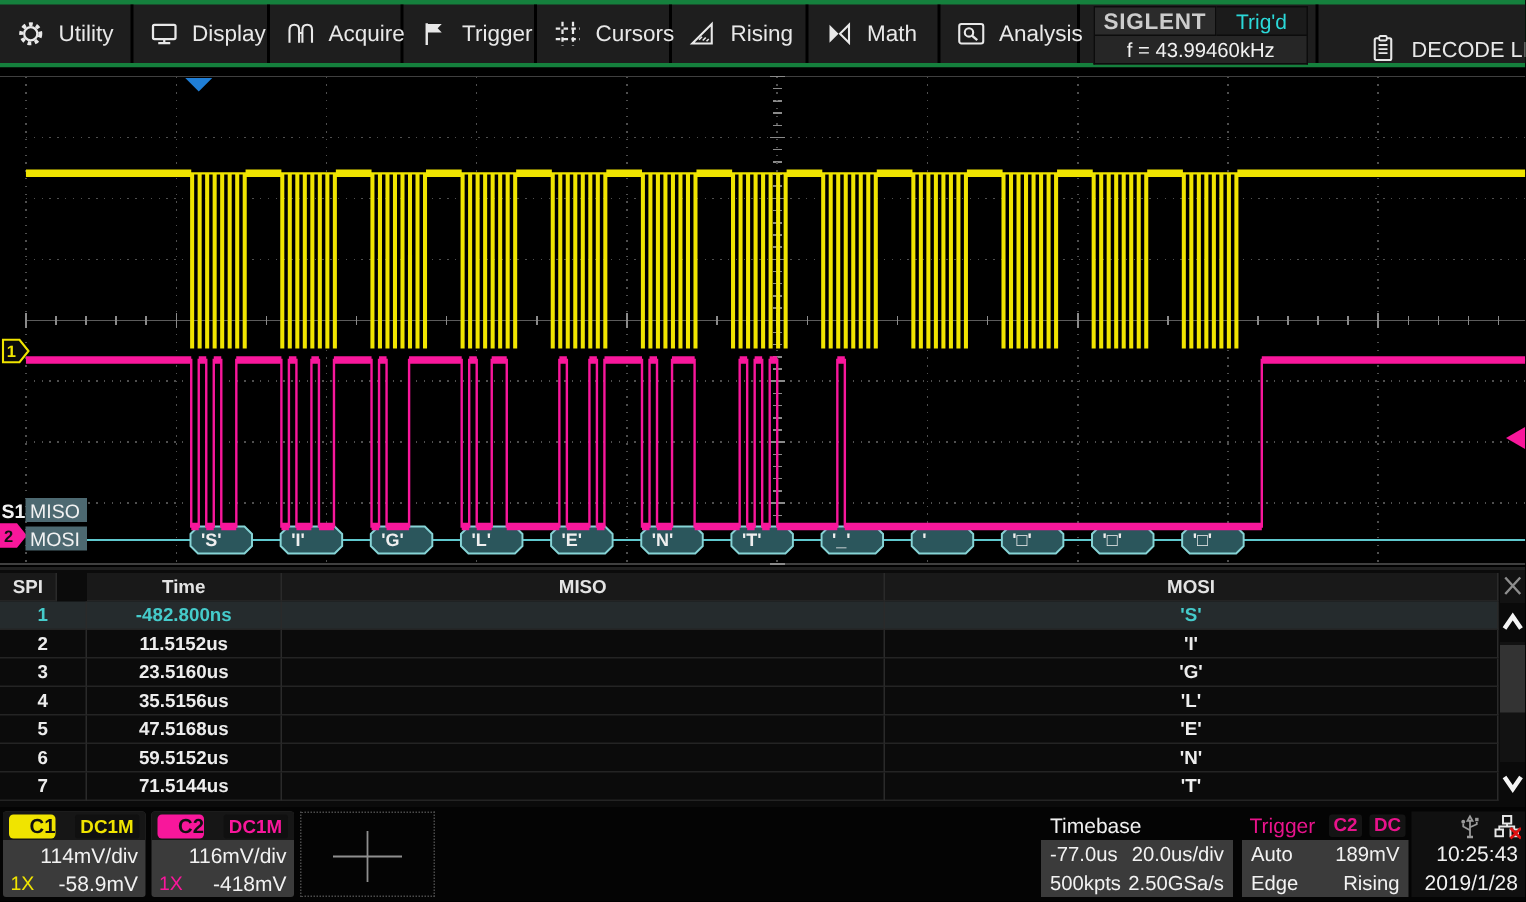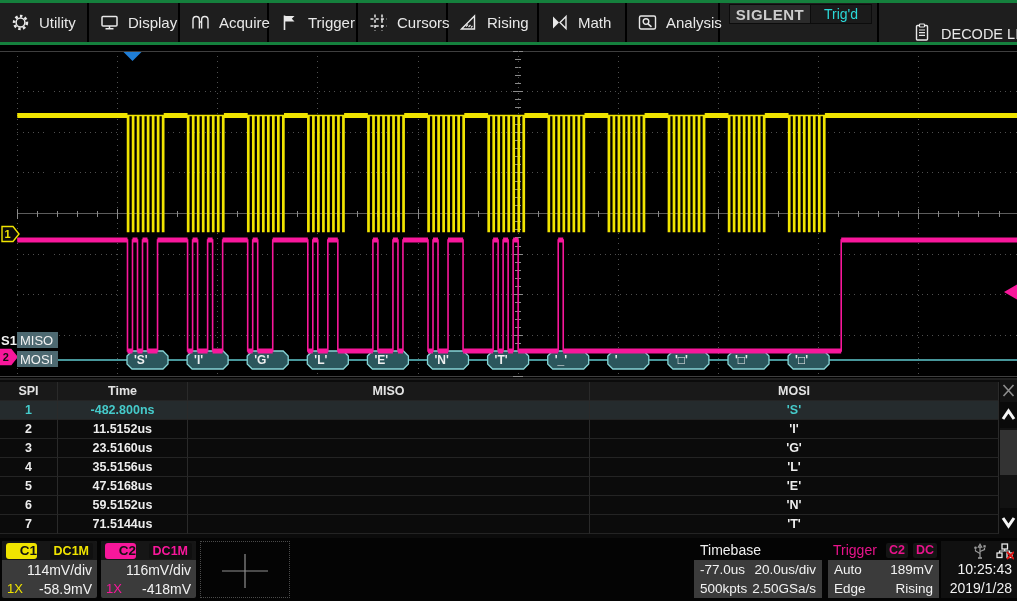--- a/index.html
+++ b/index.html
@@ -153,20 +153,23 @@
       </div>
     <div id="brand-cluster">
       <div id="brand-row">
         <div id="logo-cell">
           <span id="logo-text">SIGLENT</span>
         </div>
         <div id="trig-cell">
           <span id="trig-status" style="color: rgb(43, 217, 217);">Trig'd</span>
         </div>
       </div>
+      <div id="freq-cell">
+        <span id="freq-text">f = 43.99460kHz</span>
+      </div>
     </div>
     <div id="decode-list-item">
       <span class="mi-icon"><svg width="18" height="19" viewBox="0 0 18 19">
             <rect x="3.5" y="2.5" width="11" height="14.5" rx="1" fill="none" stroke="#e8e8e8" stroke-width="1.4"></rect>
             <rect x="6.5" y="1" width="5" height="3" rx="0.8" fill="#1e1e1e" stroke="#e8e8e8" stroke-width="1.2"></rect>
             <path d="M6 7 H 12 M6 9.7 H 12 M6 12.4 H 12" stroke="#e8e8e8" stroke-width="1.2"></path>
           </svg></span>
       <span class="mi-label">DECODE LIST</span>
     </div>
   </div>
@@ -227,21 +230,21 @@
         <g>
           <rect x="17" y="306" width="41" height="16" fill="#4d6971"></rect>
           <text x="20" y="319" font-size="13" fill="#f2f2f2">MOSI</text>
         </g>
       </svg>
   </div>
 
   <div id="dtable">
     <div id="trows">
         <div class="trow" id="thead-row" style="top: 2px;">
-          <div class="tcell" style="left: 0px; width: 58px;">SPI</div>
+          <div class="tcell" style="left: 0px; width: 38px;">SPI</div>
           <div class="tcell" style="left: 58px; width: 130px;">Time</div>
           <div class="tcell" style="left: 188px; width: 402px;">MISO</div>
           <div class="tcell" style="left: 590px; width: 409px;">MOSI</div>
         </div>
         <div class="trow selected" style="top: 21px;">
           <div class="tcell" style="left: 0px; width: 58px;">1</div>
           <div class="tcell" style="left: 58px; width: 130px;">-482.800ns</div>
           <div class="tcell" style="left: 188px; width: 402px;"></div>
           <div class="tcell" style="left: 590px; width: 409px;">'S'</div>
         </div>

